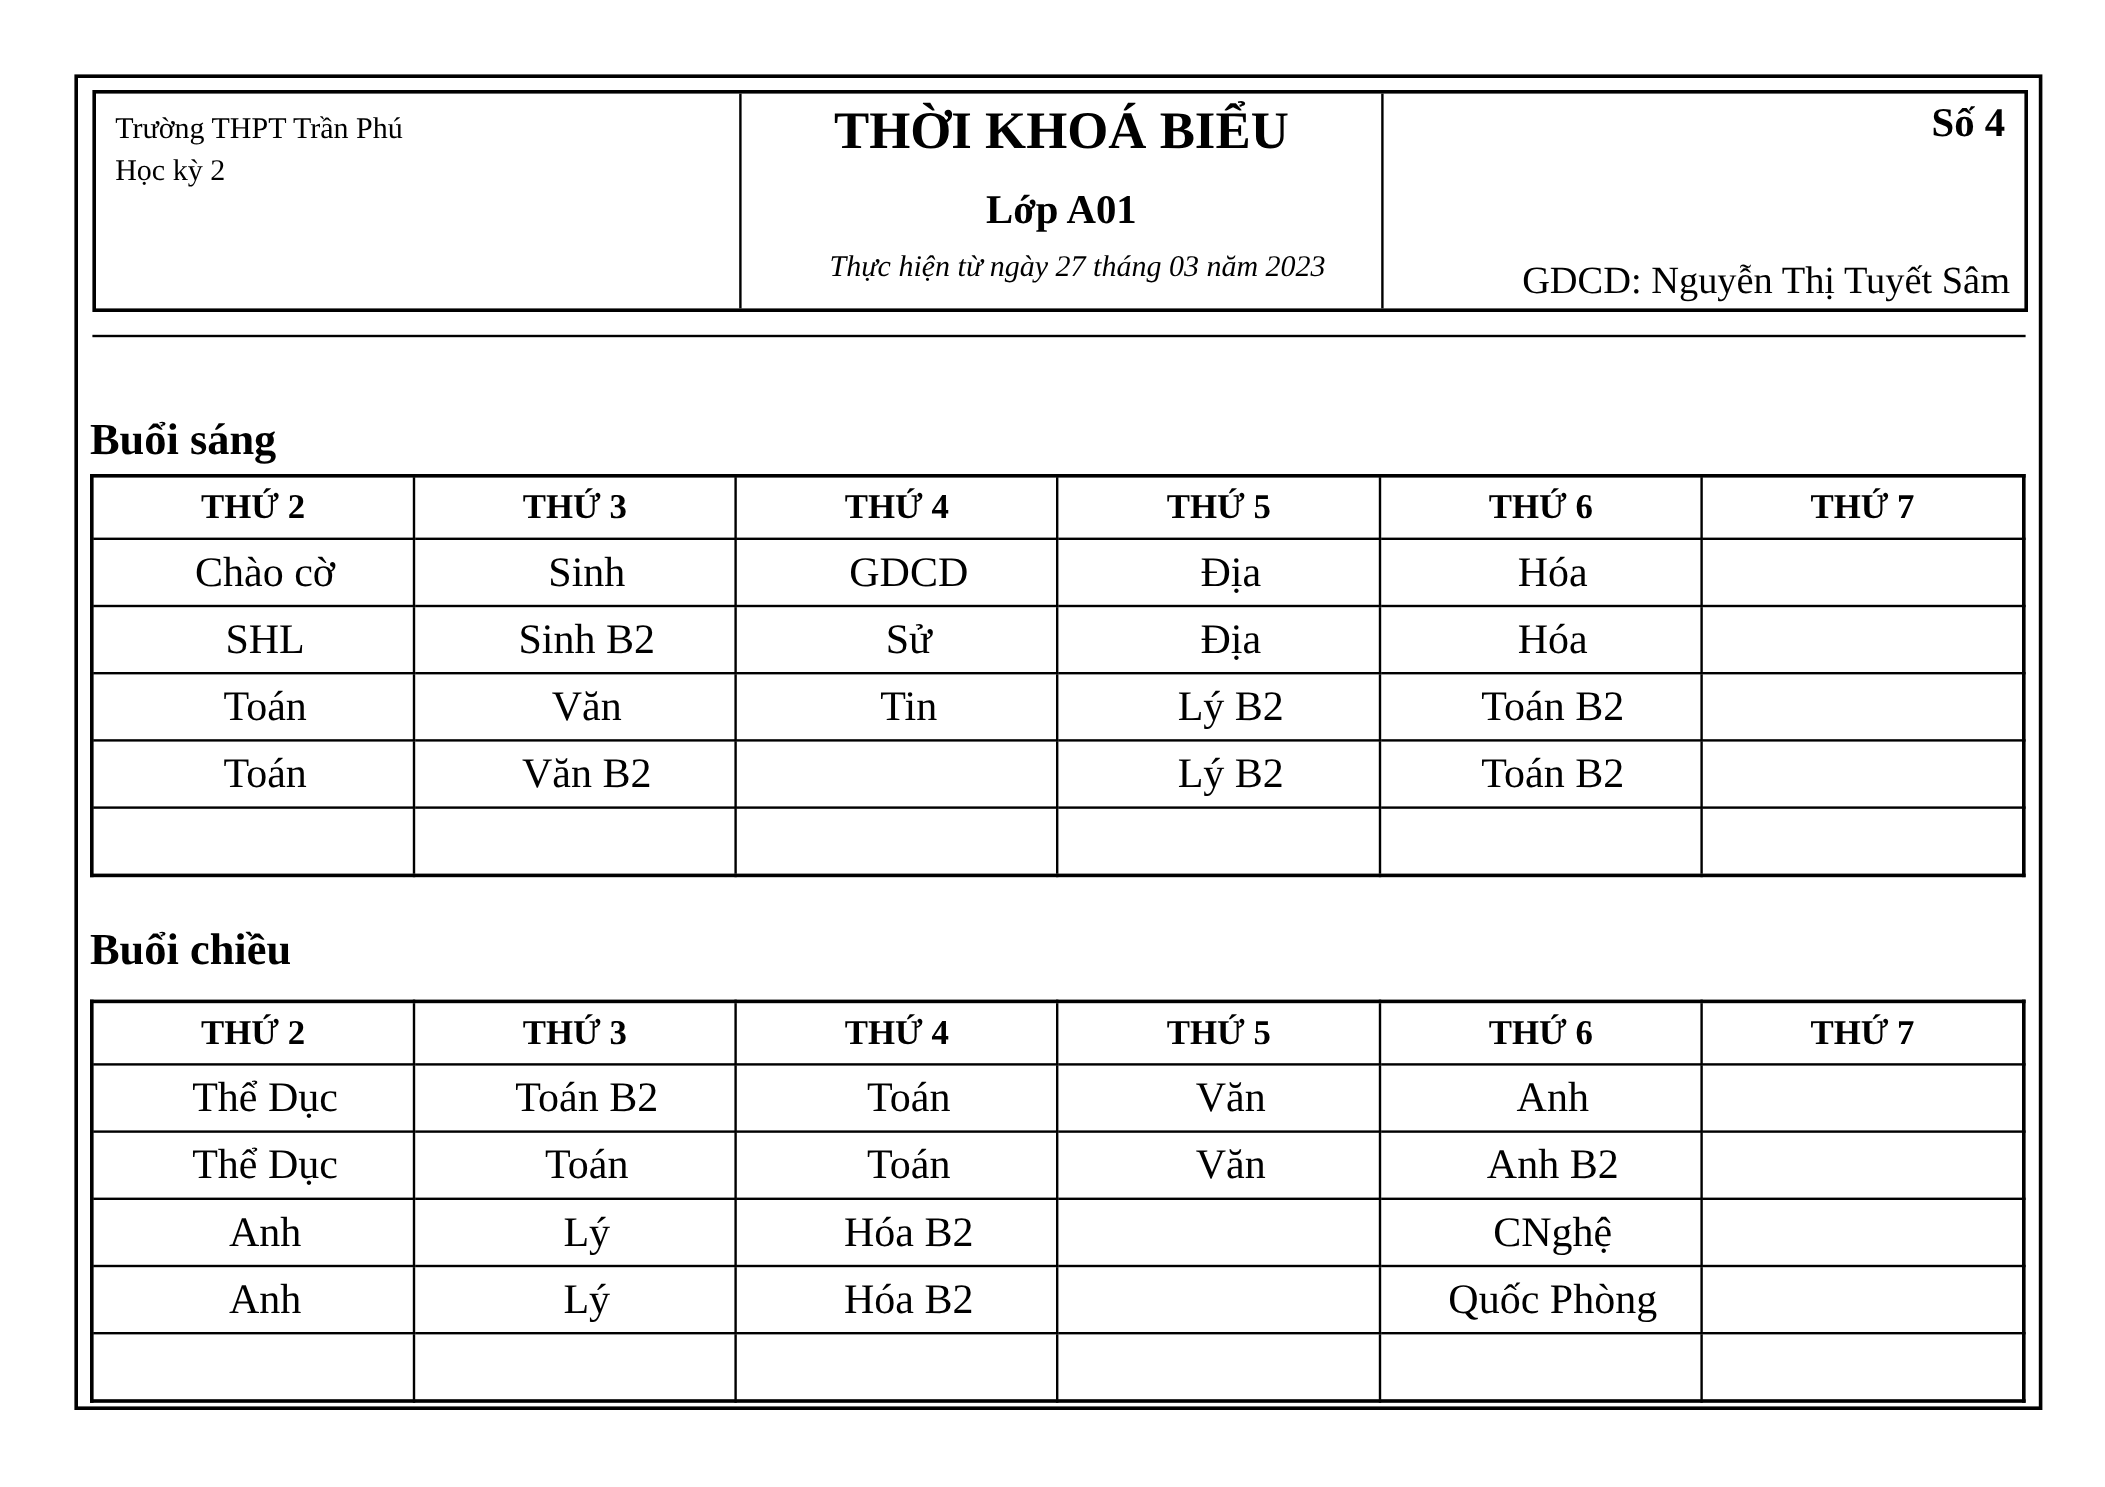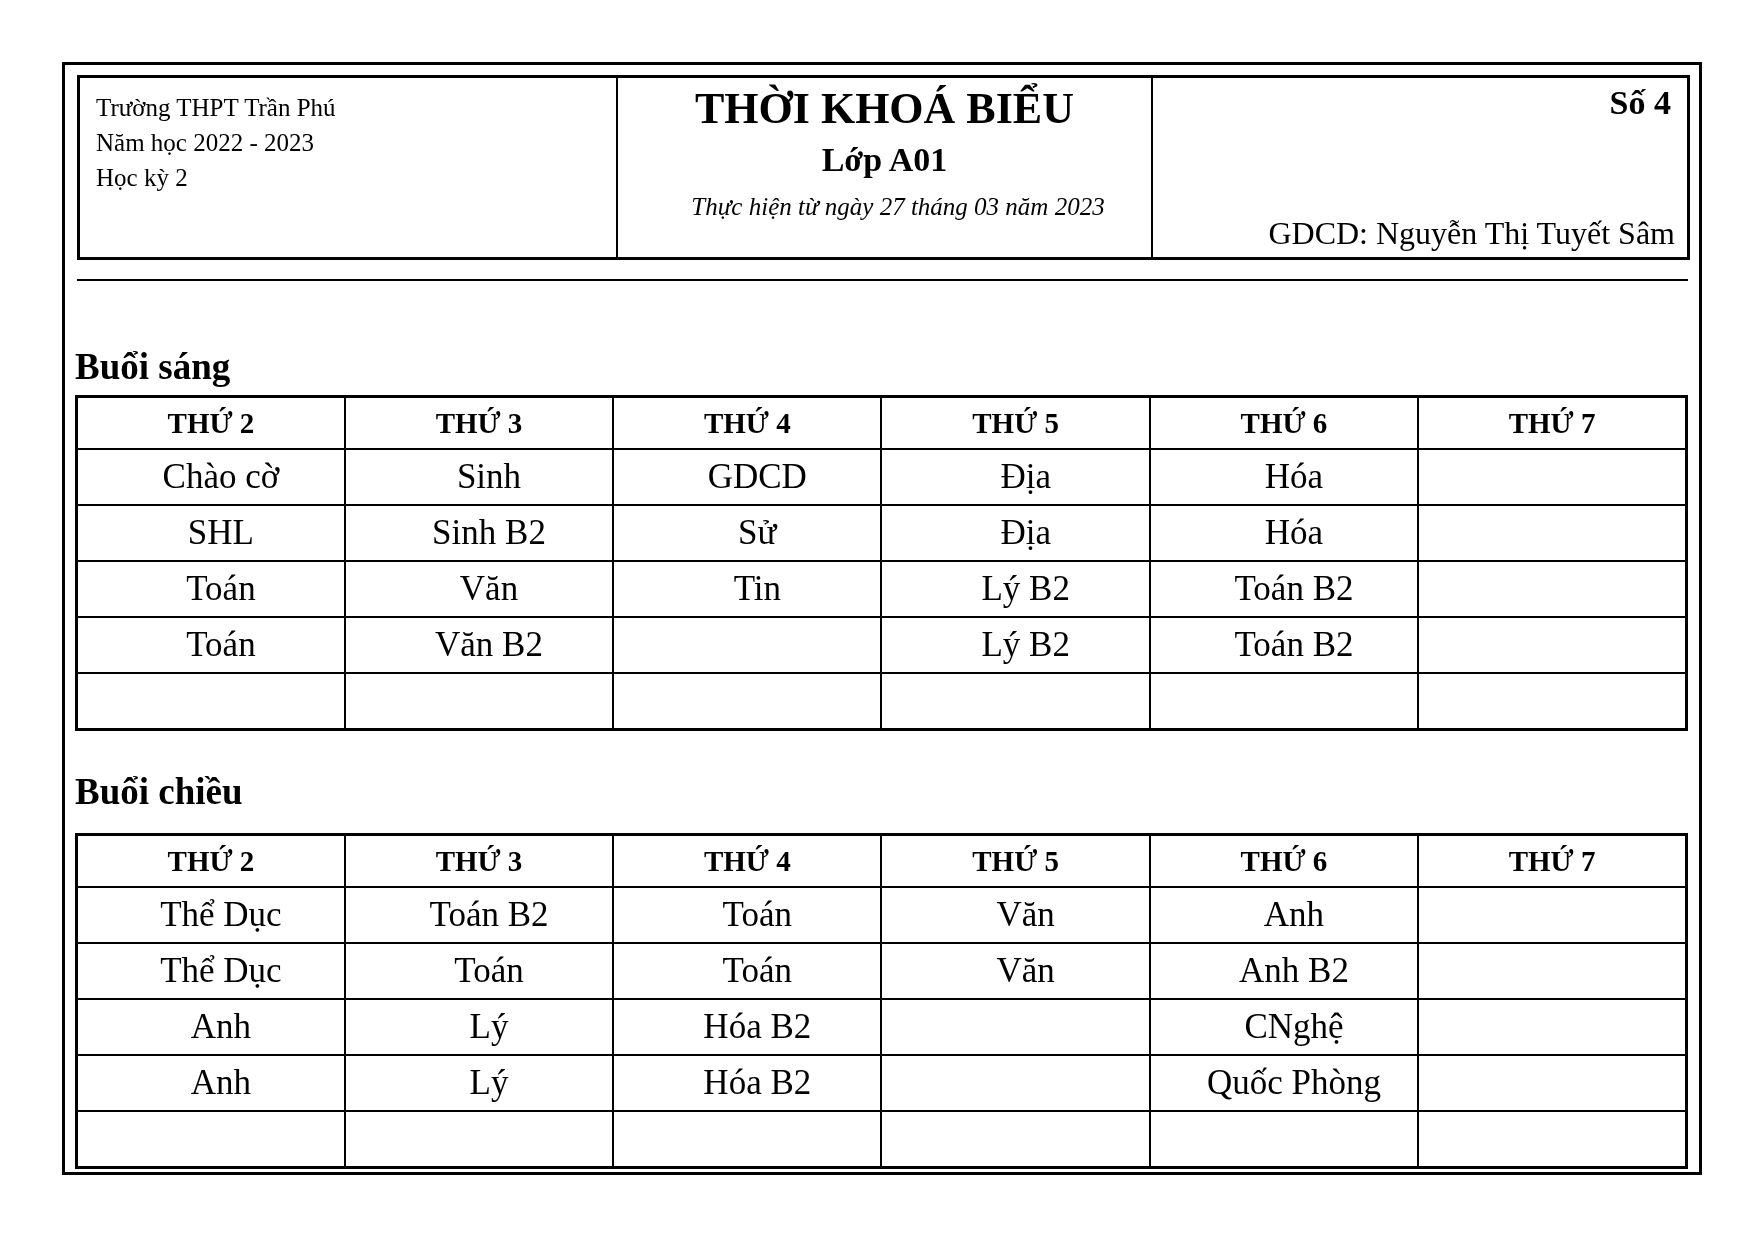--- a/index.html
+++ b/index.html
@@ -53,21 +53,21 @@
     font-size: 44px;
     font-weight: bold;
     line-height: 54px;
     white-space: nowrap;
     text-align: center;
   }
   .class-title {
     font-size: 34px;
     font-weight: bold;
     line-height: 40px;
-    margin-top: 4px;
+    margin-top: 20px;
   }
   .date-line {
     font-size: 25px;
     font-style: italic;
     margin-top: 13px;
     white-space: nowrap;
     margin-left: 27px;
   }
   .number-label {
     position: absolute;
@@ -132,21 +132,20 @@
   }
 </style>
 </head>
 <body>
 
 <div class="page">
 
   <div class="header-grid">
     <div class="header-cell school-box">
       <div class="line">Trường THPT Trần Phú</div>
-      <div class="line">Năm học 2022 - 2023</div>
       <div class="line">Học kỳ 2</div>
     </div>
     <div class="header-cell title-box">
       <div class="main-title">THỜI KHOÁ BIỂU</div>
       <div class="class-title">Lớp A01</div>
       <div class="date-line">Thực hiện từ ngày 27 tháng 03 năm 2023</div>
     </div>
     <div class="header-cell">
       <div class="number-label">Số 4</div>
       <div class="teacher-label">GDCD: Nguyễn Thị Tuyết Sâm</div>

